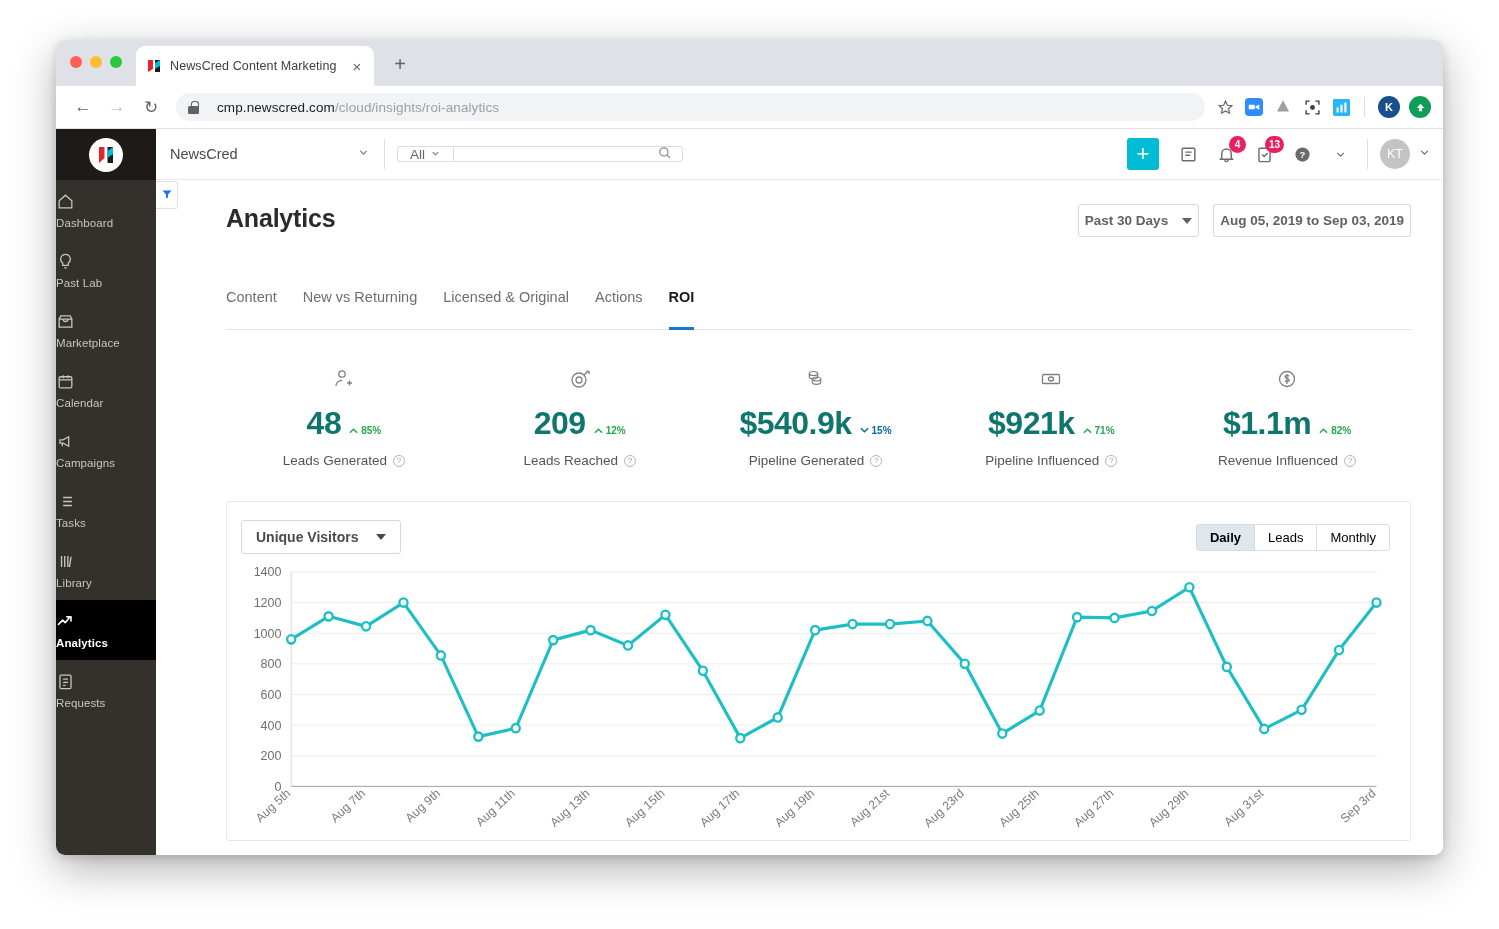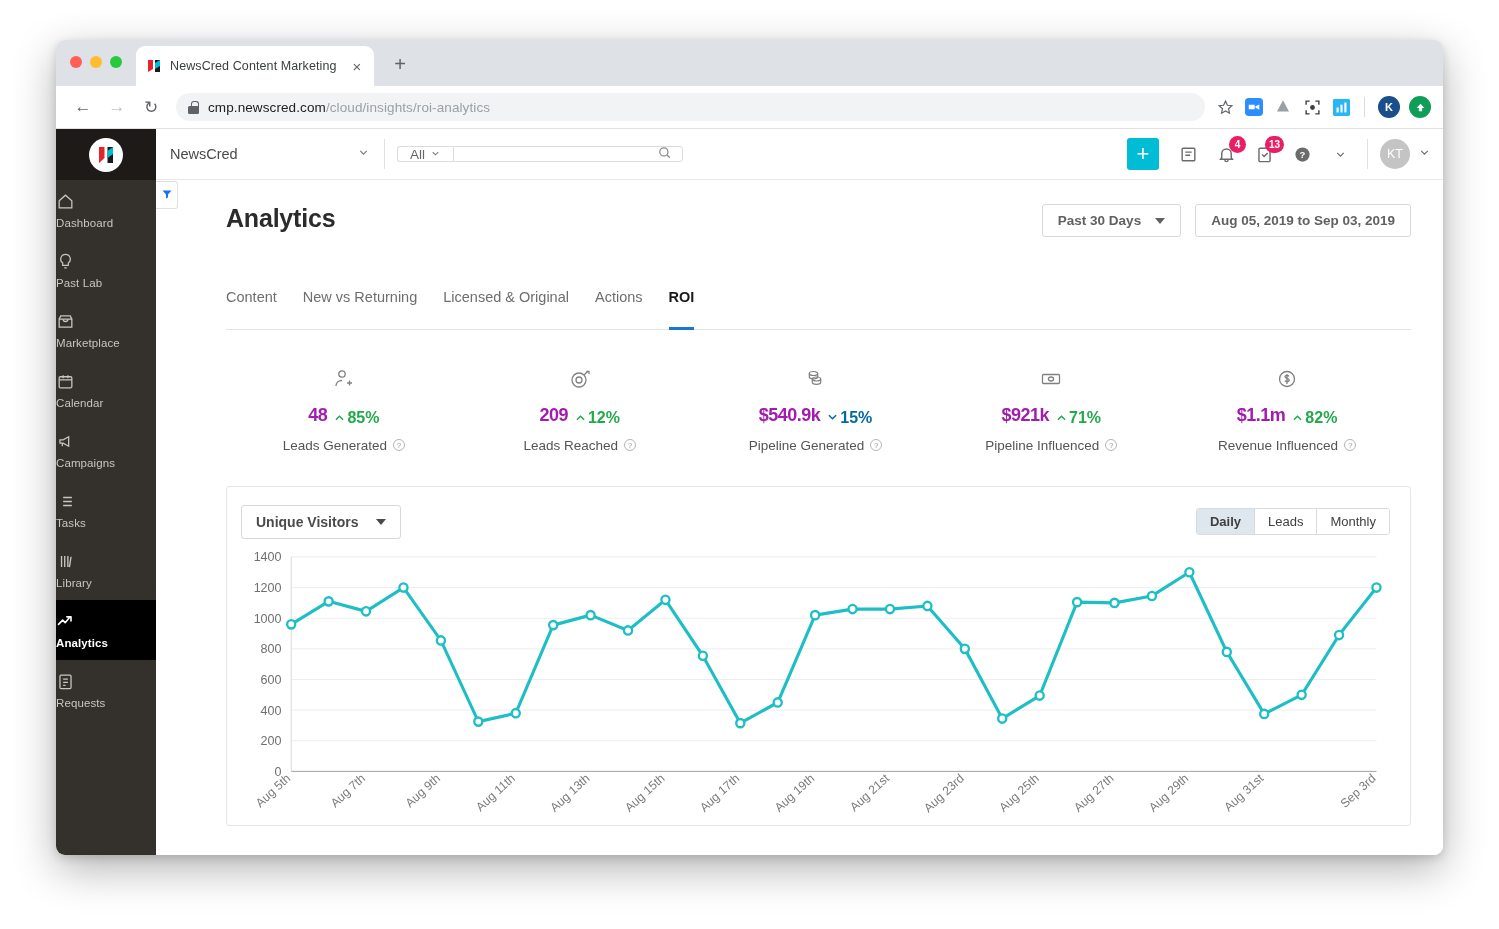--- a/index.html
+++ b/index.html
@@ -44,21 +44,21 @@
   }
   .omnibar {
     height: 43px; background: #fff; display: flex; align-items: center;
     padding: 0 12px; gap: 4px; border-bottom: 1px solid #dfe1e5;
   }
   .navbtn { width: 30px; height: 30px; display: flex; align-items: center;
     justify-content: center; color: #5f6368; font-size: 17px; cursor: pointer; }
   .navbtn.dim { color: #bdc1c6; }
   .urlbox {
     flex: 1; height: 28px; background: #f1f3f4; border-radius: 15px;
-    display: flex; align-items: center; padding: 0 12px; gap: 9px;
+    display: flex; align-items: center; padding: 0 12px; gap: 18px;
     margin-left: 6px; margin-right: 6px;
   }
   .lock { width: 11px; height: 13px; position: relative; flex: none; }
   .lock:before { content:''; position:absolute; left:0; bottom:0; width:11px; height:8px;
     background:#5f6368; border-radius:1.5px; }
   .lock:after { content:''; position:absolute; left:2.5px; top:0; width:6px; height:6px;
     border:1.7px solid #5f6368; border-bottom:none; border-radius:3px 3px 0 0; }
   .url { font-size: 13.5px; color: #9aa0a6; letter-spacing: .1px; }
   .url b { color: #202124; font-weight: 400; }
   .chrome-icons { display: flex; align-items: center; gap: 9px; }
@@ -127,54 +127,54 @@
     position: absolute; left: 0; top: 52px; width: 22px; height: 28px;
     border: 1px solid #e0e0e0; border-left: none; border-radius: 0 3px 3px 0;
     display: flex; align-items: center; justify-content: center; cursor: pointer; background:#fff;
   }
   .page { padding: 24px 32px 0 70px; }
   .page-head { display: flex; align-items: flex-start; }
   .page-title { font-size: 25px; font-weight: 700; color: #2b2b2b; letter-spacing: -.2px;}
   .range-ctl { margin-left: auto; display: flex; gap: 14px; }
   .pill {
     height: 33px; border: 1px solid #d8d8d8; border-radius: 3px; display: flex;
-    align-items: center; padding: 0 15px; gap: 14px; font-size: 13.5px; color: #616161;
+    align-items: center; padding: 0 6px; gap: 14px; font-size: 13.5px; color: #616161;
     font-weight: 700; cursor: pointer; background:#fff;
   }
   .tabs { display: flex; gap: 26px; margin-top: 52px; border-bottom: 1px solid #e4e4e4; }
   .tab-item {
     padding-bottom: 22px; font-size: 14.5px; color: #6e6e6e; cursor: pointer;
     border-bottom: 3px solid transparent; margin-bottom: -1px;
   }
   .tab-item.active { color: #1a1a1a; font-weight: 700; border-bottom-color: #1976d2; }
 
   .kpis { display: flex; margin-top: 34px; padding-right: 6px;}
   .kpi { flex: 1; display: flex; flex-direction: column; align-items: center; }
   .kpi-ico { height: 30px; display: flex; align-items: center; color: #808080; }
   .kpi-valrow { display: flex; align-items: baseline; gap: 8px; margin-top: 11px; }
-  .kpi-val { font-size: 18px; font-weight: 700; color: #a21caf; letter-spacing: -.5px; }
-  .kpi-delta { font-size: 16px; font-weight: 600; display: flex; align-items: center; gap: 3px;}
+  .kpi-val { font-size: 32px; font-weight: 700; color: #0f766e; letter-spacing: -.5px; }
+  .kpi-delta { font-size: 10px; font-weight: 600; display: flex; align-items: center; gap: 3px;}
   .kpi-delta.up { color: #22a94c; }
   .kpi-delta.down { color: #0369a1; }
   .kpi-label { margin-top: 11px; font-size: 13.5px; color: #555; display: flex; align-items: center; gap: 6px;}
   .qmark { width: 12px; height: 12px; border: 1px solid #b5b5b5; border-radius: 50%;
     font-size: 8px; color: #9a9a9a; display: flex; align-items: center; justify-content: center; }
 
   .card {
     margin-top: 33px; margin-right: 0; border: 1px solid #e6e6e6; border-radius: 3px;
     height: 340px; padding: 18px 20px 0 14px; position: relative; background:#fff;
   }
   .card-head { display: flex; align-items: center; }
   .metric-sel {
     height: 34px; border: 1px solid #d8d8d8; border-radius: 3px; display: flex;
     align-items: center; padding: 0 14px; gap: 18px; font-size: 14px; color: #4a4a4a;
     font-weight: 700; cursor: pointer;
   }
   .seg { margin-left: auto; display: flex; border: 1px solid #d5dbe0; border-radius: 3px; overflow: hidden;}
-  .seg div { padding: 5px 13px; font-size: 13px; color: #404040; cursor: pointer;
+  .seg div { padding: 5px 13px; font-size: 13px; color: #000000; cursor: pointer;
     border-right: 1px solid #d5dbe0; background: #fff; }
   .seg div:last-child { border-right: none; }
   .seg div.on { background: #dfe7ee; font-weight: 700; }
   .chart-area { position: absolute; left: 14px; top: 62px; right: 20px; bottom: 0; }
   .caret { width: 0; height: 0; border-left: 5px solid transparent; border-right: 5px solid transparent;
     border-top: 6px solid currentColor; display: inline-block; }
 </style>
 </head>
 <body>
 

